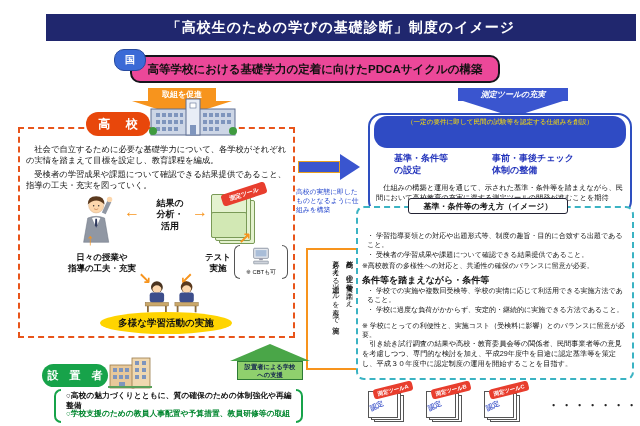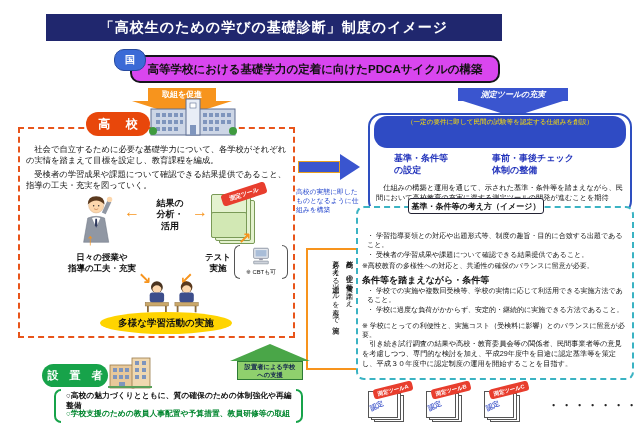--- a/index.html
+++ b/index.html
@@ -4,21 +4,21 @@
 <style>
   * { box-sizing: border-box; margin: 0; padding: 0; }
   html,body { background:#fff; }
   body { font-family:"Liberation Sans","DejaVu Sans",sans-serif; }
   #stage { position:relative; width:640px; height:426px; background:#fff; overflow:hidden;
            font-family:"Liberation Sans","DejaVu Sans",sans-serif; color:#111; }
   .abs { position:absolute; }
   .ctr { display:flex; align-items:center; justify-content:center; text-align:center; }
   .pre { white-space:pre-line; }
   .banner { background:#20276e; color:#fff; font-weight:bold; font-size:14px; letter-spacing:1px; }
-  .pdca-box { border:2px solid #15151c; border-radius:10px; background:#d946ef; font-weight:bold; font-size:11.5px; }
+  .pdca-box { border:2px solid #15151c; border-radius:10px; background:#ec4899; font-weight:bold; font-size:11.5px; }
   .kuni { background:#3b6ad6; border:1.5px solid #274a9e; border-radius:10px; color:#fff; font-size:10px; font-weight:bold; }
   .band-o { background:#f7941d; color:#fff; font-size:8px; font-weight:bold; }
   .band-b { background:#3a55cf; color:#fff; font-size:8px; font-weight:bold; }
   .tri { width:0; height:0; }
   .panel-school { border:2px dashed #e8541a; background:#fff; }
   .hs-badge { background:#e8470b; border-radius:13px; color:#fff; font-weight:bold; font-size:12px; letter-spacing:6px; padding-left:6px; }
   .body-txt { font-size:8.3px; line-height:1.35; color:#111; }
   .cyc-lbl { font-weight:bold; font-size:8.5px; line-height:1.25; text-align:center; color:#111; }
   .o-arrow { color:#f7941d; font-weight:bold; font-size:16px; line-height:1; }
   .ellipse-y { background:#ffd400; border-radius:50%; font-weight:bold; font-size:9.5px; color:#111; }
@@ -51,21 +51,21 @@
   .doc-page { position:absolute; width:30px; height:27px; background:#fff; border:1px solid #555; }
   .stamp { position:absolute; color:#5b6ed1; font-size:7px; font-weight:bold; transform:rotate(-25deg); }
   .dots { font-size:11px; font-weight:bold; letter-spacing:2px; color:#222; }
   .cbt-note { font-size:5.8px; color:#111; }
 </style>
 </head>
 <body>
 
 <div id="stage">
 
-  <div class="abs banner ctr" style="left:46px;top:14px;width:456px;height:27px;">「高校生のための学びの基礎診断」制度のイメージ</div>
+  <div class="abs banner ctr" style="left:46px;top:14px;width:590px;height:27px;">「高校生のための学びの基礎診断」制度のイメージ</div>
 
   <div class="abs pdca-box ctr" style="left:130px;top:55px;width:370px;height:28px;">高等学校における基礎学力の定着に向けたPDCAサイクルの構築</div>
   <div class="abs kuni ctr" style="left:114px;top:49px;width:32px;height:22px;z-index:2;">国</div>
 
   <div class="abs band-o ctr" style="left:148px;top:88px;width:68px;height:13px;">取組を促進</div>
   <div class="abs tri" style="left:132px;top:101px;border-left:50px solid transparent;border-right:50px solid transparent;border-top:16px solid #f7941d;"></div>
 
   <div class="abs band-b ctr" style="left:458px;top:88px;width:110px;height:13px;font-style:italic;">測定ツールの充実</div>
   <div class="abs tri" style="left:463px;top:101px;border-left:50px solid transparent;border-right:50px solid transparent;border-top:16px solid #3a55cf;"></div>
 
@@ -193,21 +193,21 @@
   <div class="abs fw-head" style="left:374px;top:116px;width:252px;height:32px;padding-top:2px;text-align:center;">
     <div class="fw-sub">（一定の要件に即して民間の試験等を認定する仕組みを創設）</div>
   </div>
   <div class="abs fw-item pre" style="left:394px;top:153px;width:86px;">基準・条件等
 の設定</div>
   <div class="abs fw-item pre" style="left:492px;top:153px;width:118px;">事前・事後チェック
 体制の整備</div>
   <div class="abs fw-note" style="left:376px;top:183px;width:248px;">　仕組みの構築と運用を通じて、示された基準・条件等を踏まえながら、民間において高校教育の充実に資する測定ツールの開発が進むことを期待</div>
 
   <div class="abs cr-panel" style="left:356px;top:206px;width:278px;height:174px;"></div>
-  <div class="abs cr-head ctr" style="left:408px;top:198px;width:136px;height:16px;z-index:2;">基準・条件等の考え方（イメージ）</div>
+  <div class="abs cr-head ctr" style="left:408px;top:198px;width:160px;height:16px;z-index:2;">基準・条件等の考え方（イメージ）</div>
 
   <div class="abs cr-bullet" style="left:367px;top:231px;width:262px;">・ 学習指導要領との対応や出題形式等、制度の趣旨・目的に合致する出題であること。</div>
   <div class="abs cr-bullet" style="left:367px;top:250px;width:262px;">・ 受検者の学習成果や課題について確認できる結果提供であること。</div>
   <div class="abs cr-note" style="left:362px;top:261px;width:266px;">※高校教育の多様性への対応と、共通性の確保のバランスに留意が必要。</div>
 
   <div class="abs cr-title" style="left:362px;top:274px;">条件等を踏まえながら・条件等</div>
   <div class="abs cr-bullet" style="left:367px;top:286px;width:262px;">・ 学校での実施や複数回受検等、学校の実情に応じて利活用できる実施方法であること。</div>
   <div class="abs cr-bullet" style="left:367px;top:305px;width:262px;">・ 学校に過度な負荷がかからず、安定的・継続的に実施できる方法であること。</div>
   <div class="abs cr-note" style="left:362px;top:321px;width:266px;">※ 学校にとっての利便性と、実施コスト（受検料に影響）とのバランスに留意が必要。</div>
 

